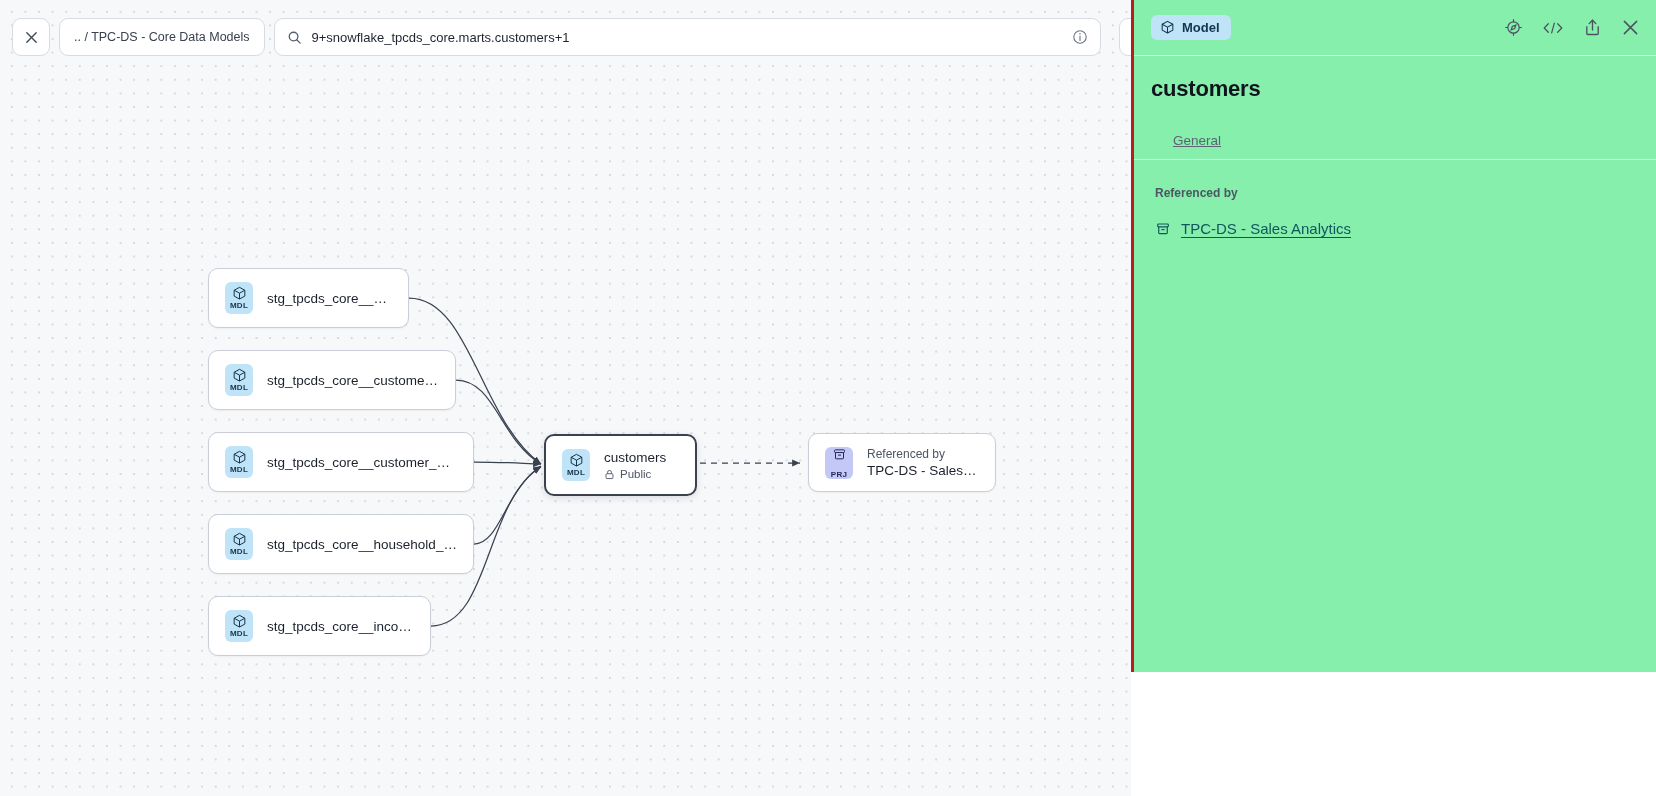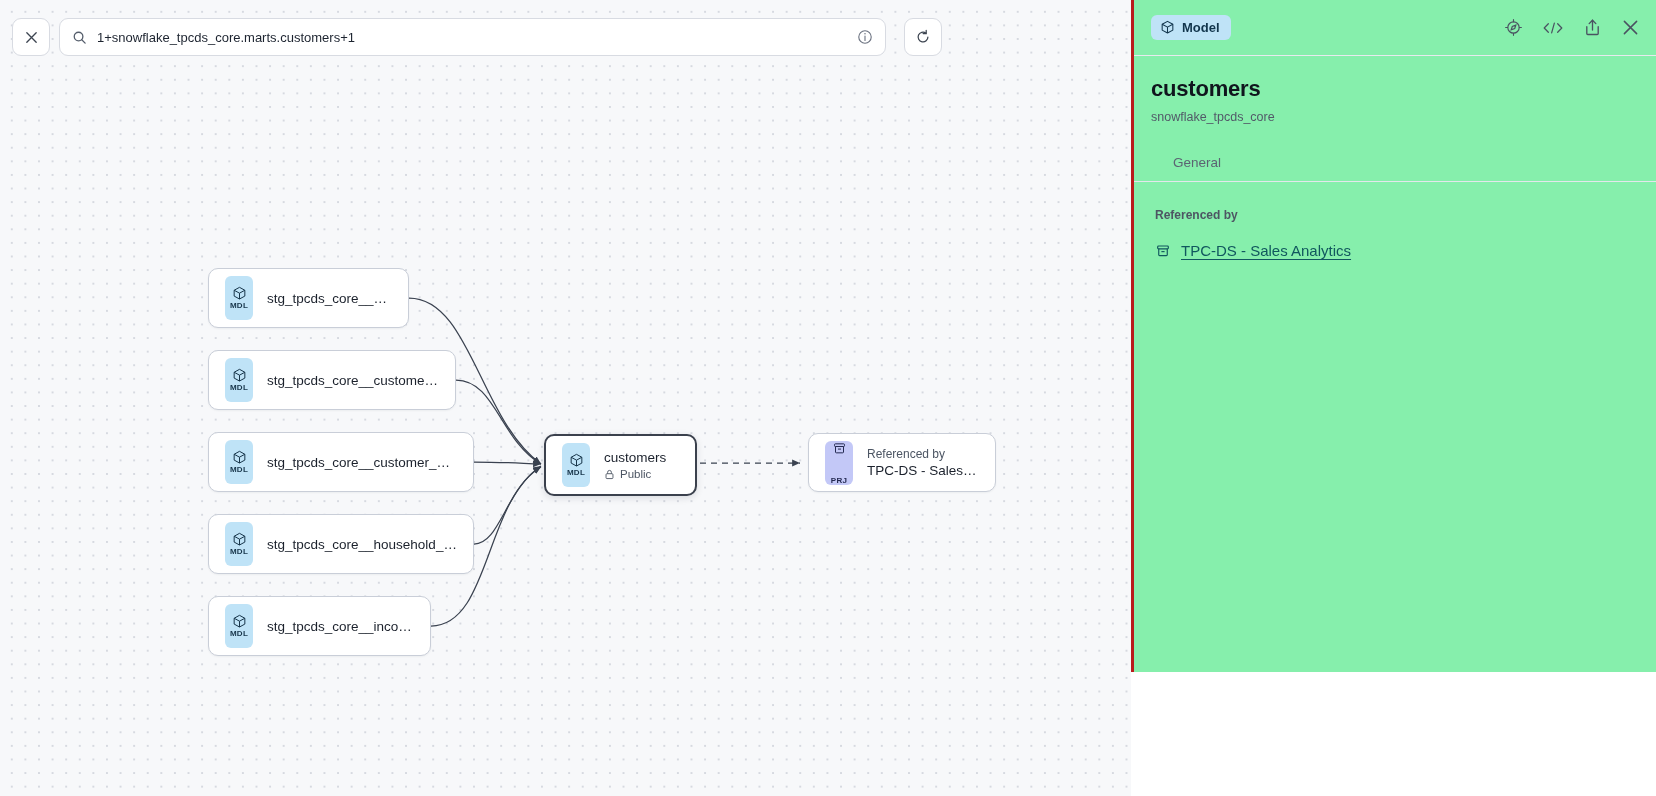--- a/index.html
+++ b/index.html
@@ -59,21 +59,21 @@
     display: flex; align-items: center;
     padding: 0 16px;
     box-shadow: 0 1px 2px rgba(22,30,46,.05);
     z-index: 3;
   }
   .node.selected {
     border: 2px solid #3b414d;
     box-shadow: 0 2px 7px rgba(22,30,46,.13);
   }
   .node-icon {
-    width: 28px; height: 44px; border-radius: 6px;
+    width: 28px; height: 32px; border-radius: 6px;
     display: flex; flex-direction: column; align-items: center; justify-content: center;
     flex: none; margin-right: 14px; gap: 0px;
   }
   .node-icon.mdl { background: #bfe3f7; color: #17354a; }
   .node-icon.prj { background: #c3c8f7; color: #242a52; justify-content: space-between; }
   .node-icon .tag { font-size: 8px; font-weight: 700; letter-spacing: .3px; line-height: 9px; }
   .node-body { display: flex; flex-direction: column; justify-content: center; min-width: 0; }
   .node-label {
     font-size: 13.5px; color: #1b212c; white-space: nowrap;
     overflow: hidden; text-overflow: ellipsis;
@@ -98,21 +98,21 @@
     background: #bfe3f7; color: #11354c;
     border-radius: 6px; padding: 5px 11px 5px 9px;
     font-size: 13px; font-weight: 600;
   }
   .panel-actions { display: flex; align-items: center; gap: 19px; color: #4a5261; }
   .panel-head { padding: 20px 17px 0 17px; }
   .panel-title { font-size: 22px; font-weight: 700; color: #10151d; letter-spacing: -.2px; }
   .panel-sub { font-size: 12.5px; color: #525a68; margin-top: 8px; }
 
   .tabs { display: flex; gap: 0; padding: 0 17px; margin-top: 22px; border-bottom: 1px solid #e4e7ec; }
-  .tab { padding: 9px 22px 11px 22px; font-size: 13.5px; color: #5b6472; display: flex; align-items: flex-end; gap: 9px; }
+  .tab { padding: 9px 22px 11px 22px; font-size: 13.5px; color: #5b6472; display: flex; align-items: flex-end; gap: 9px; text-decoration: underline; }
   .tab.active { color: #0f5f63; font-weight: 700; border-bottom: 3px solid #0f5f63; }
   .tab-count {
     background: #16636a; color: #ffffff; font-size: 10.5px; font-weight: 700;
     min-width: 19px; height: 19px; border-radius: 10px;
     display: inline-flex; align-items: center; justify-content: center; padding: 0 6px;
   }
 
   .panel-section { padding: 26px 17px 0 21px; }
   .section-label { font-size: 12px; font-weight: 700; color: #4d5663; }
   .ref-item { display: flex; align-items: center; gap: 10px; margin-top: 20px; }
@@ -150,29 +150,32 @@
 
     <div class="toolbar">
       <div class="tb-btn">
         <span>
           <svg width="15" height="15" viewBox="0 0 16 16" stroke="currentColor" stroke-width="1.4" fill="none" stroke-linecap="round">
             <path d="M3 3 L13 13 M13 3 L3 13"></path>
           </svg>
         </span>
       </div>
 
+      <div class="breadcrumb">
+        <span>.. / TPC-DS - Core Data Models</span>
+      </div>
 
       <div class="searchbar">
         <span>
           <svg width="15" height="15" viewBox="0 0 16 16" stroke="#555e6c" stroke-width="1.4" fill="none" stroke-linecap="round">
             <circle cx="7" cy="7" r="4.6"></circle>
               <path d="M10.4 10.4 L14 14"></path>
           </svg>
         </span>
-        <span class="q-text" title="Search lineage">1+snowflake_tpcds_core.marts.customers+1</span>
+        <span class="q-text" title="Search lineage">9+snowflake_tpcds_core.marts.customers+1</span>
         <span>
           <svg width="16" height="16" viewBox="0 0 18 18" stroke="#6b7280" stroke-width="1.25" fill="none">
             <circle cx="9" cy="9" r="7"></circle>
             <path d="M9 8 L9 13" stroke-linecap="round"></path>
             <circle cx="9" cy="5.4" r=".85" fill="#6b7280" stroke="none"></circle>
           </svg>
         </span>
       </div>
 
       <div class="refresh-btn">
@@ -326,21 +329,20 @@
         <span>
           <svg width="19" height="19" viewBox="0 0 18 18" stroke="#4a5261" stroke-width="1.4" fill="none" stroke-linecap="round">
             <path d="M3.2 3.2 L14.8 14.8 M14.8 3.2 L3.2 14.8"></path>
           </svg>
         </span>
       </div>
     </div>
 
     <div class="panel-head">
       <div class="panel-title">customers</div>
-      <div class="panel-sub">snowflake_tpcds_core</div>
     </div>
 
     <div class="tabs">
       <div class="tab">
         <span>General</span>
       </div>
     </div>
 
     <div class="panel-section">
       <div class="section-label">Referenced by</div>

